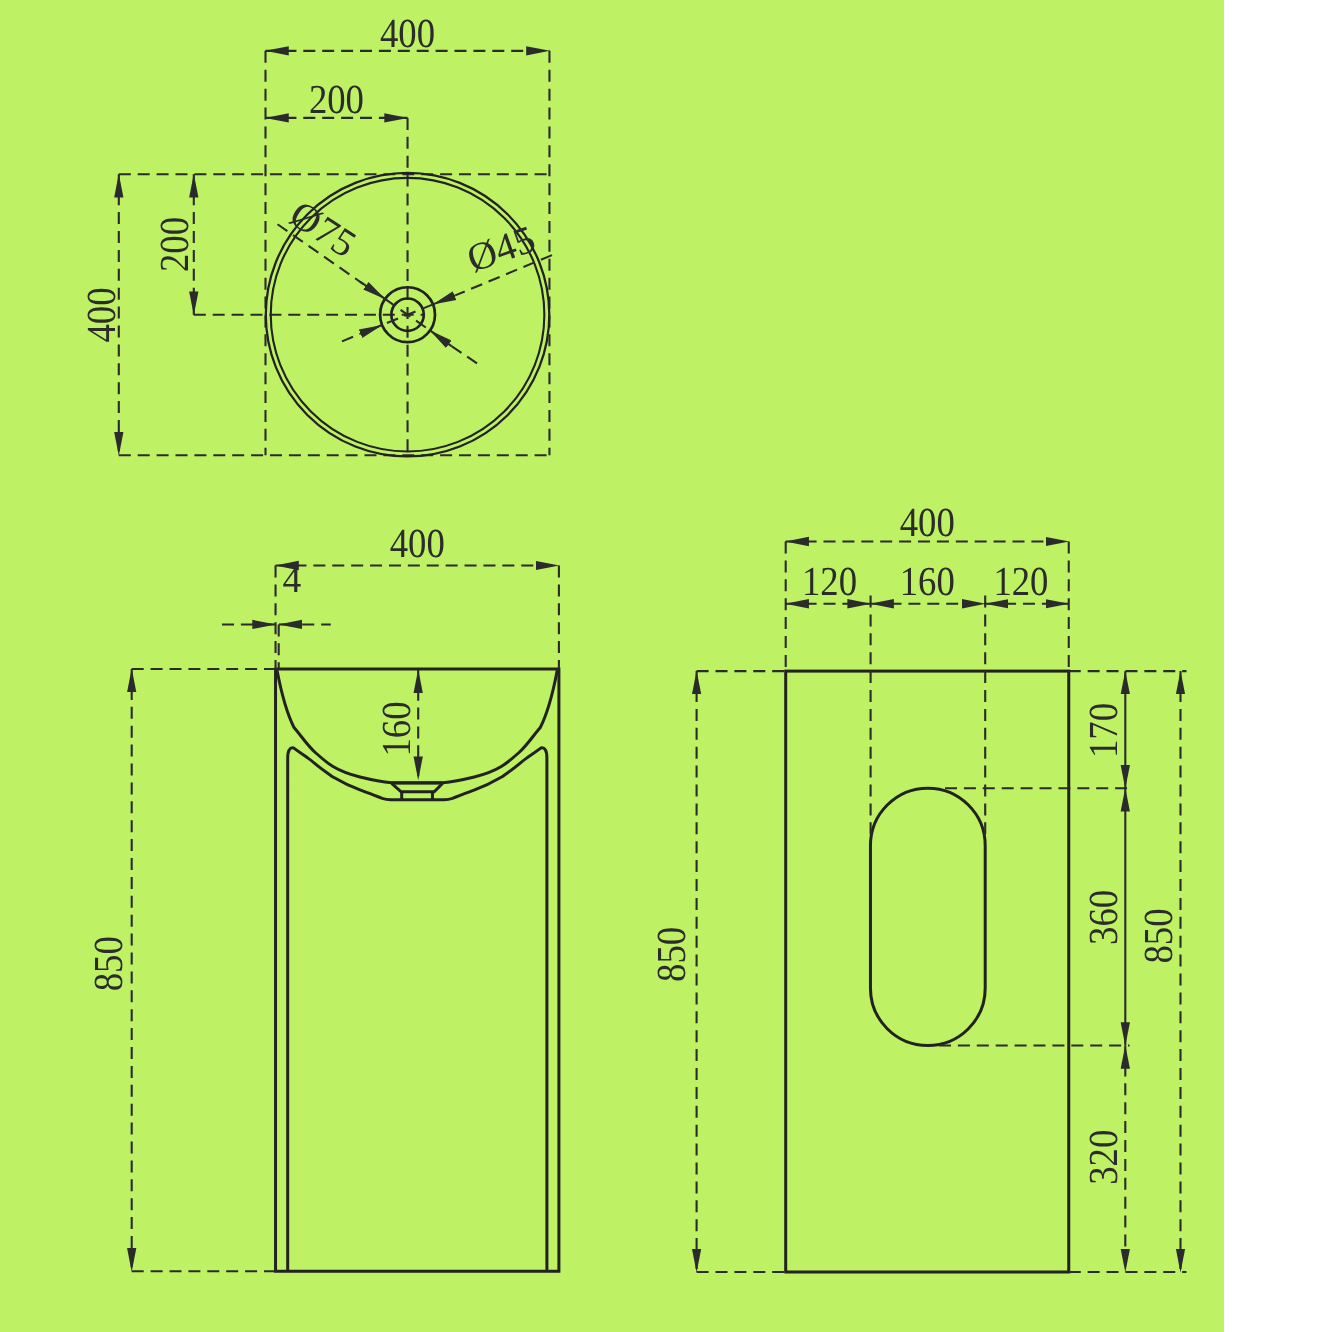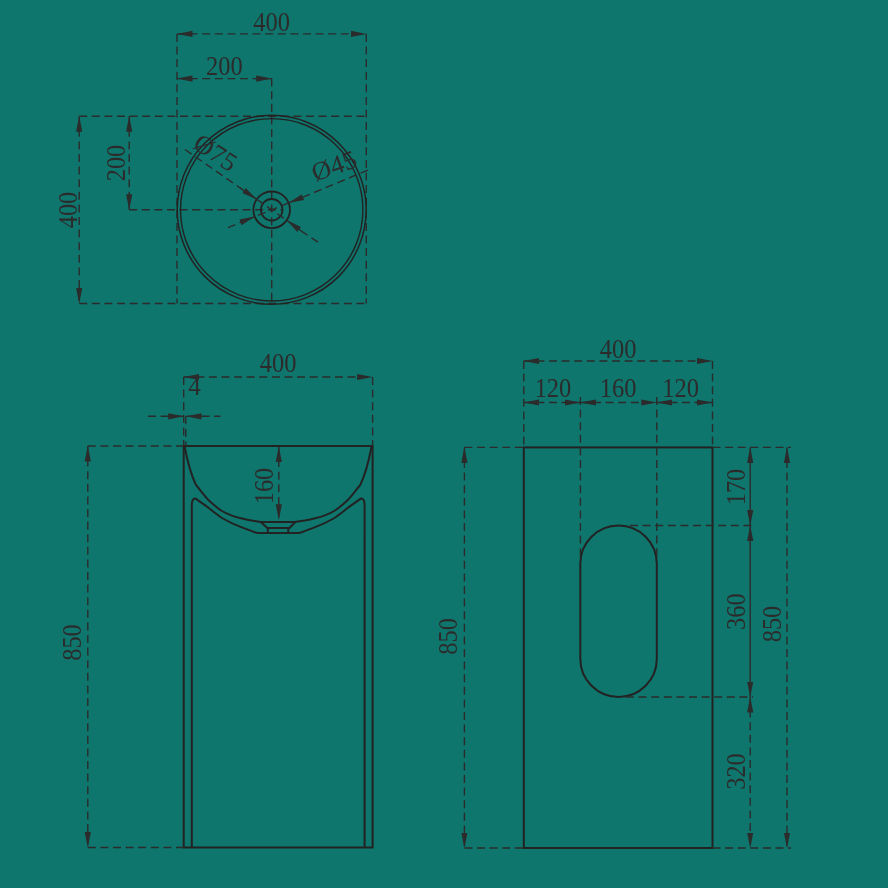--- a/index.html
+++ b/index.html
@@ -1,16 +1,16 @@
 <!DOCTYPE html>
 <html><head>
 <meta charset="utf-8">
 <style>
   html,body{margin:0;padding:0;background:#ffffff;}
-  .wrap{width:888px;height:888px;background:#0f766e;}
+  .wrap{width:816px;height:888px;background:#bef264;}
   text{font-family:"Liberation Serif", serif; fill:#2b2b2b;}
   .d{stroke:#2b2b2b;stroke-width:1.4;fill:none;stroke-dasharray:8 4.6;}
   .s{stroke:#222;stroke-width:2;fill:none;}
   .t{stroke:#2b2b2b;stroke-width:1.4;fill:none;}
 </style>
 </head>
 <body>
 <div class="wrap">
 <svg width="888" height="888" viewBox="0 0 888 888">
 <defs>

